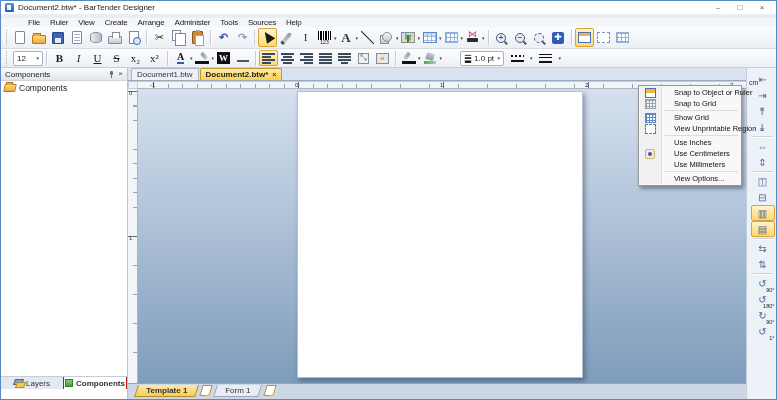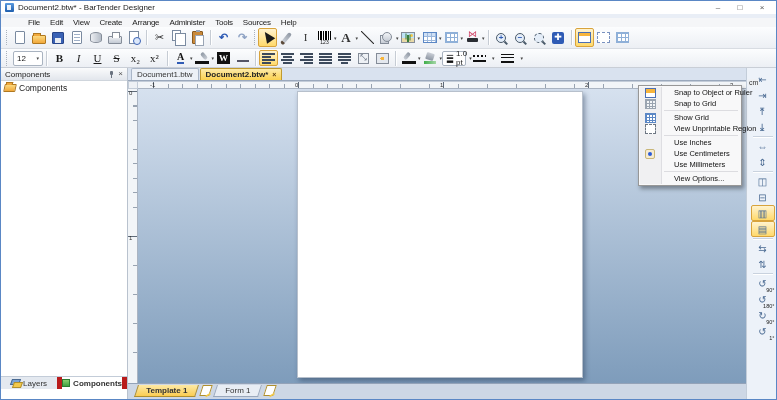--- a/index.html
+++ b/index.html
@@ -99,21 +99,21 @@
 .pin::before{content:"";position:absolute;left:2px;top:0;width:3px;height:4px;background:#6a7380;border-radius:1px}
 .pin::after{content:"";position:absolute;left:3px;top:4px;width:1px;height:3px;background:#6a7380}
 .xg{font-size:8px;color:#555;line-height:1}
 .tree-row{display:flex;align-items:center;gap:3px;height:13px;padding-left:3px;font-size:8.5px;color:#222}
 .tree-row.indent{padding-left:12px}
 .exp{width:7px;height:7px;border:1px solid #8a96a4;background:#fff;font-size:6px;line-height:5px;text-align:center;color:#333;flex:0 0 auto}
 .fold{width:12px;height:8px;background:linear-gradient(#fbd980,#f2a93b);border:1px solid #b07820;border-radius:1px;position:relative;flex:0 0 auto}
 .fold::before{content:"";position:absolute;top:-3px;left:0;width:5px;height:2px;background:#f2a93b;border:1px solid #b07820;border-bottom:none}
 .fold.openf{transform:skewX(-12deg)}
 #lp-tabs{position:absolute;left:0;bottom:12px;width:126px;height:13px;display:flex;background:#e4e9f0;border-top:1px solid #c3ccd8}
-.lp-tab{flex:1;display:flex;align-items:center;justify-content:center;gap:3px;font-size:8px;color:#333;border-right:5px solid #b91c1c}
+.lp-tab{flex:1;display:flex;align-items:center;justify-content:center;gap:3px;font-size:8px;color:#333;border-right:1px solid #b91c1c}
 .lp-tab.active{background:#fff;font-weight:bold}
 .ic-layers{width:9px;height:8px;position:relative}
 .ic-layers::before{content:"";position:absolute;left:0;top:0;width:7px;height:4px;background:#7aa3d6;transform:skewX(-20deg);border:1px solid #4a6a92}
 .ic-layers::after{content:"";position:absolute;left:2px;top:3px;width:7px;height:4px;background:#f2c94c;transform:skewX(-20deg);border:1px solid #b08f2e}
 .ic-comp{width:8px;height:8px;background:linear-gradient(#8bcf6e,#3fa040);border:1px solid #2e7d32}
 .ic-ds{width:9px;height:7px;background:linear-gradient(90deg,#d5dae2,#9aa3af);border:1px solid #6d7682;border-radius:4px/2px}
 #lp-ds{position:absolute;left:0;bottom:0;width:126px;height:12px;background:#eef1f5;display:flex;align-items:center;justify-content:center;gap:3px;font-size:8px;color:#333}
 
 #doc-tabbar{position:absolute;left:127px;top:67px;width:618px;height:13px;background:#d9e2ef;border-bottom:1px solid #9aa8bc;display:flex;align-items:flex-end;padding-left:3px;gap:1px}
 .dtab{height:12px;font-size:8px;padding:0 5px;border:1px solid #aab6c8;border-bottom:none;border-radius:2px 2px 0 0;background:#edf1f7;color:#333;display:flex;align-items:center;gap:4px}
@@ -163,21 +163,21 @@
   <span id="title-text">Document2.btw* - BarTender Designer</span>
   <span id="win-btns">
     <span class="win-btn">–</span>
     <span class="win-btn">□</span>
     <span class="win-btn">×</span>
   </span>
 </div>
 
 <div id="menubar">
   <span class="menu-item">File</span>
-  <span class="menu-item">Edit</span>
+  <span class="menu-item">Ruler</span>
   <span class="menu-item">View</span>
   <span class="menu-item">Create</span>
   <span class="menu-item">Arrange</span>
   <span class="menu-item">Administer</span>
   <span class="menu-item">Tools</span>
   <span class="menu-item">Sources</span>
   <span class="menu-item">Help</span>
 </div>
 
 <div id="toolbar1">
@@ -359,21 +359,21 @@
     </span>
   <span class="tbsep"></span>
   <span class="tb tb2">
       <span class="ic ic-linecolor"></span>
     </span>
   <span class="dd">▾</span>
   <span class="tb tb2">
       <span class="ic ic-fill"></span>
     </span>
   <span class="dd">▾</span>
-  <span class="combo" style="width:24px;margin-left:0">
+  <span class="combo" style="width:44px;margin-left:18px">
       <span class="ic ic-weight" style="width:8px;transform:scale(.8)"></span>
       <span>1.0 pt</span>
       <span class="dd">▾</span>
     </span>
   <span class="tb tb2" style="width:26px">
       <span class="ic ic-dashes"></span>
     </span>
   <span class="dd">▾</span>
   <span class="tb tb2" style="width:26px">
       <span class="ic ic-compound"></span>

